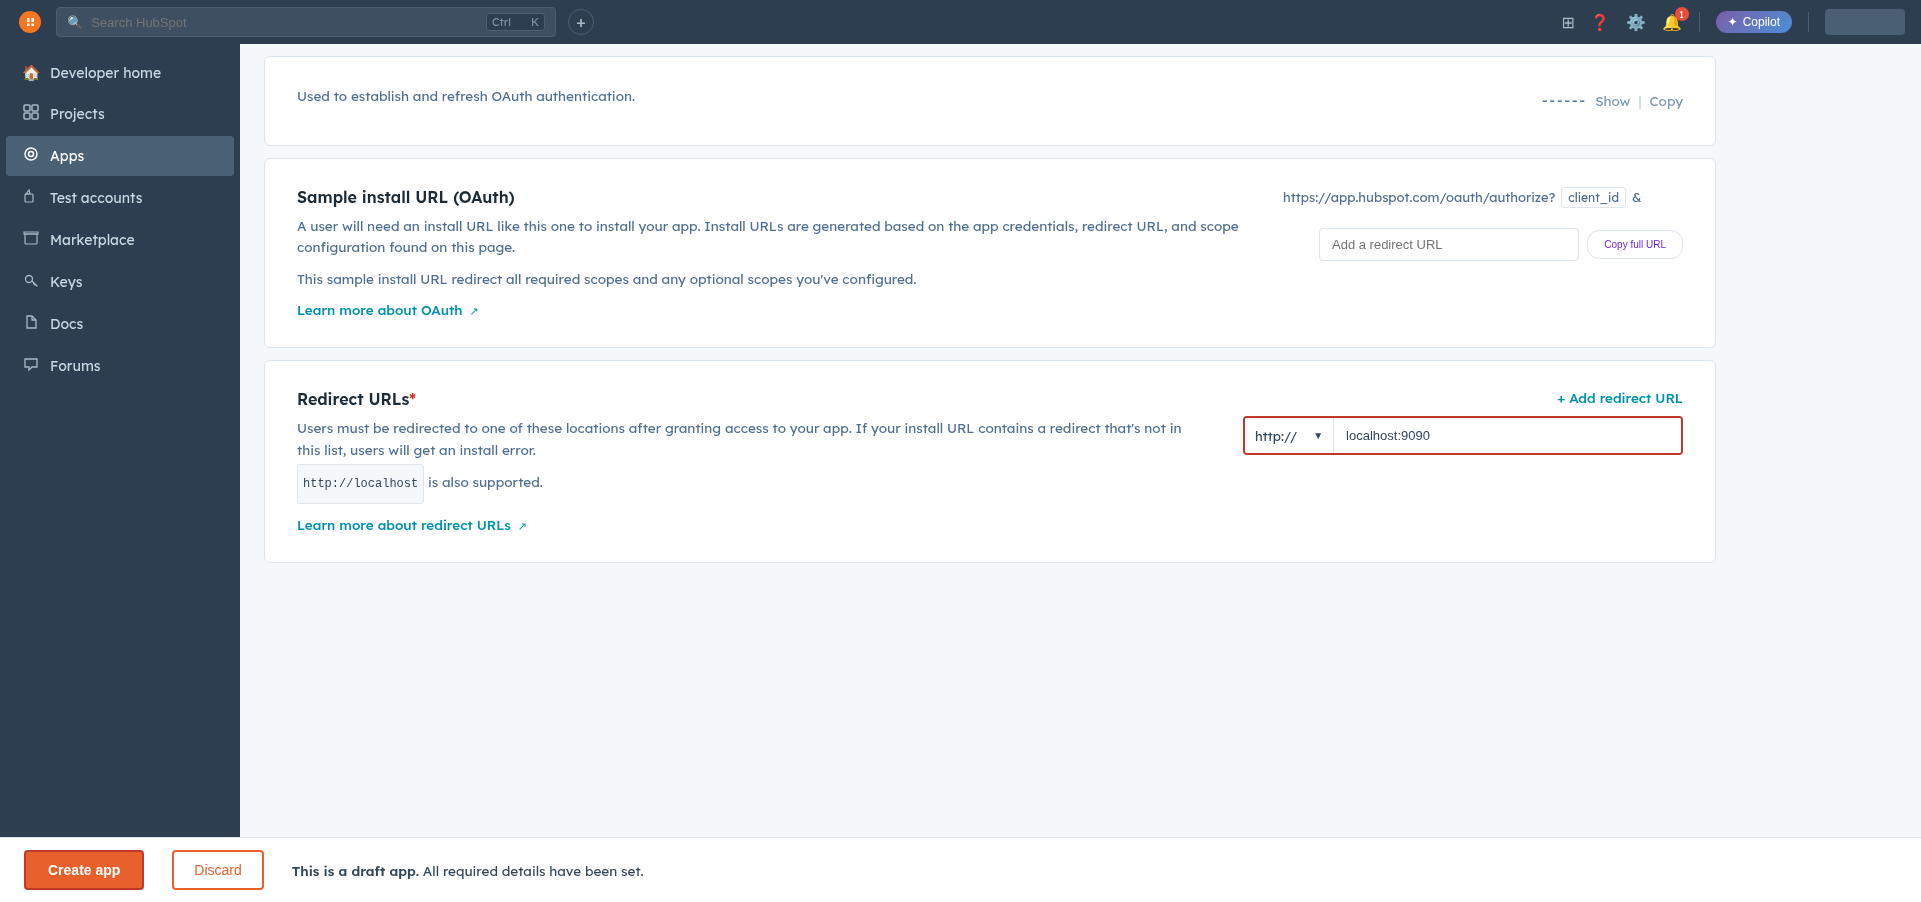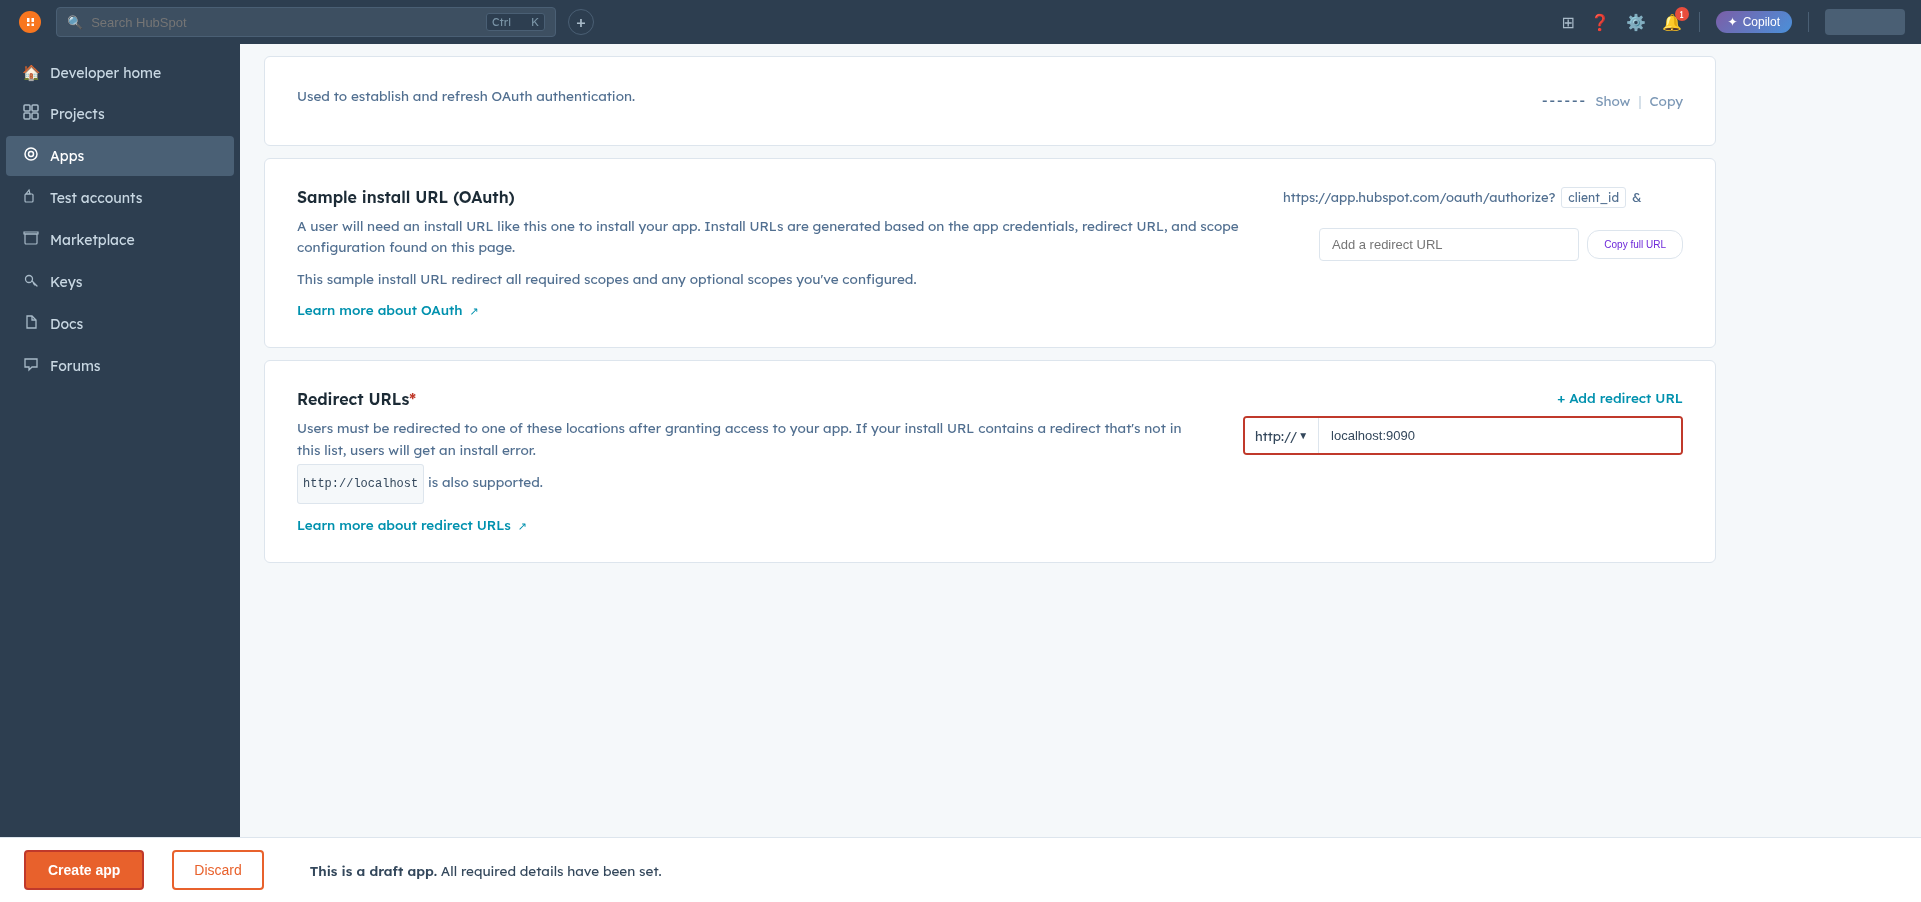--- a/index.html
+++ b/index.html
@@ -247,21 +247,21 @@
       align-items: stretch;
       border: 2px solid #c0392b;
       border-radius: 4px;
       overflow: hidden;
       width: 100%;
       background: white;
     }
     .protocol-select {
       display: flex;
       align-items: center;
-      gap: 1px;
+      gap: 16px;
       padding: 0 10px;
       border-right: 1px solid #dde5ed;
       font-size: 13px;
       color: #33475b;
       cursor: pointer;
       background: white;
       white-space: nowrap;
     }
     .redirect-host-input {
       flex: 1;
@@ -309,21 +309,21 @@
       border-radius: 4px;
       padding: 10px 20px;
       font-size: 14px;
       font-weight: 500;
       cursor: pointer;
     }
     .draft-notice {
       font-size: 13.5px;
       color: #33475b;
     }
-    .draft-notice strong { font-weight: 600; margin-left: 18px; }
+    .draft-notice strong { font-weight: 600; }
 
     
     .main::-webkit-scrollbar { width: 6px; }
     .main::-webkit-scrollbar-track { background: transparent; }
     .main::-webkit-scrollbar-thumb { background: #c0d0de; border-radius: 3px; }
   </style>
 </head>
 <body>
 
 <div class="topnav">

